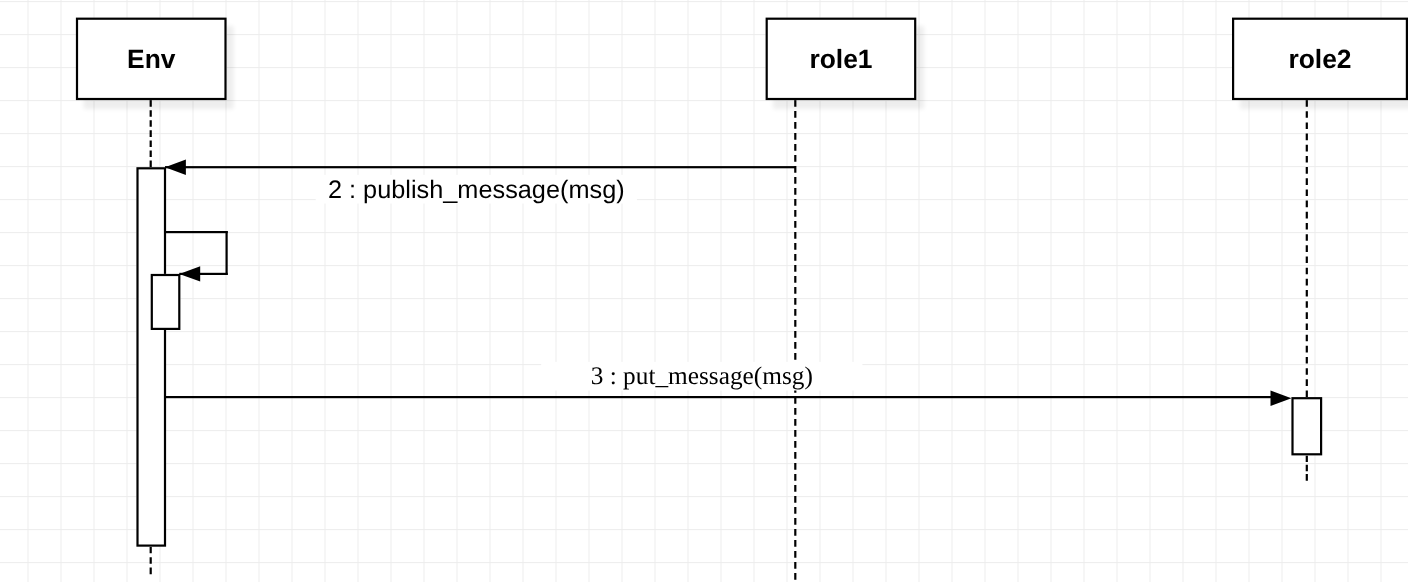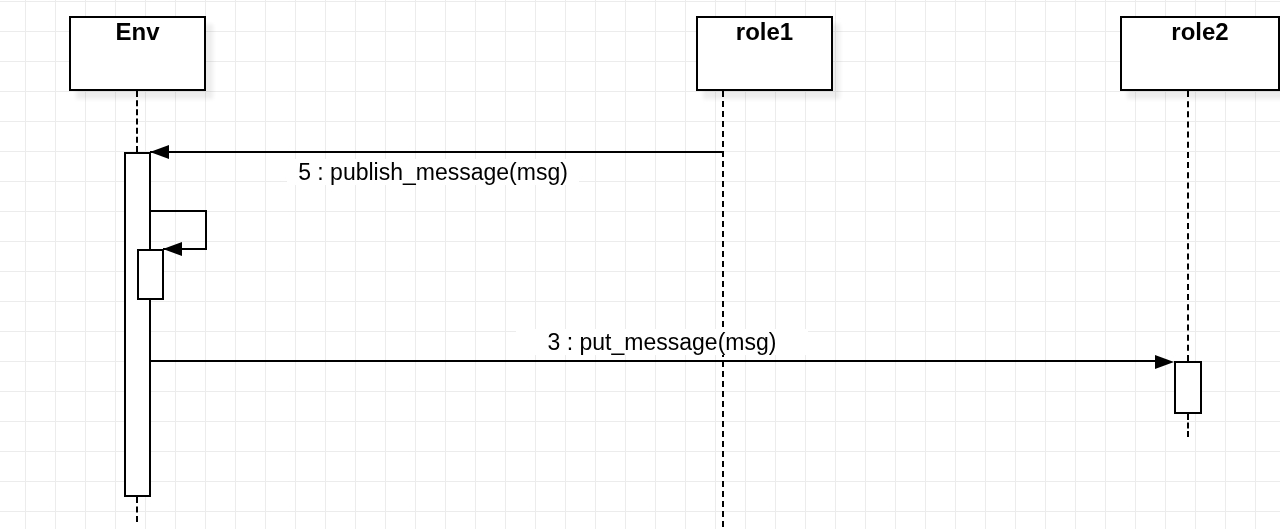--- a/index.html
+++ b/index.html
@@ -16,21 +16,21 @@
     font-family:"Liberation Sans","DejaVu Sans",sans-serif;
     color:#000;
   }
   
   .actor{
     position:absolute;top:16px;width:137px;height:75px;
     box-sizing:border-box;
     background:#ffffff;border:2px solid #000000;
     box-shadow:7px 8px 4px rgba(0,0,0,0.07);
     display:flex;justify-content:center;align-items:flex-start;
-    padding-top:0;
+    padding-top:23px;
     font-size:24px;font-weight:bold;
   }
   .actor-env{left:69px;}
   .actor-role1{left:655px;margin-left:41px;}
   .actor-role2{left:1120px;width:160px;}
   
   .lifeline{position:absolute;width:0;border-left:2px dashed #000000;}
   .ll-env-upper{left:136px;top:91px;height:61px;}
   .ll-env-lower{left:136px;top:497px;height:25px;}
   .ll-role1{left:722px;top:91px;height:436px;}
@@ -68,21 +68,21 @@
   .ah-msg3{left:1155px;top:355px;}
   
   .msg-label{
     position:absolute;
     font-size:23px;line-height:26px;
     text-align:center;white-space:nowrap;
     background:#ffffff;
   }
   .lbl-msg1{left:287px;top:159px;width:292px;}
   .lbl-msg2{left:26px;top:215px;width:397px;}
-  .lbl-msg3{left:516px;top:329px;width:292px;}
+  .lbl-msg3{left:492px;top:329px;width:292px;font-family:Liberation Serif, serif;}
 </style>
 </head>
 <body>
 
 <div class="canvas">
 
   <div class="lifeline ll-env-upper"></div>
   <div class="lifeline ll-env-lower"></div>
   <div class="lifeline ll-role1"></div>
   <div class="lifeline ll-role2-upper"></div>
@@ -96,21 +96,21 @@
   <div class="arrow-left ah-msg1"></div>
 
   <div class="hline loop-top"></div>
   <div class="vline loop-right"></div>
   <div class="hline loop-bottom"></div>
   <div class="arrow-left ah-msg2"></div>
 
   <div class="hline line-msg3"></div>
   <div class="arrow-right ah-msg3"></div>
 
-  <div class="msg-label lbl-msg1">5 : publish_message(msg)</div>
+  <div class="msg-label lbl-msg1">2 : publish_message(msg)</div>
   <div class="msg-label lbl-msg3">3 : put_message(msg)</div>
 
   <div class="actor actor-env">
     <span>Env</span>
   </div>
   <div class="actor actor-role1">
     <span>role1</span>
   </div>
   <div class="actor actor-role2">
     <span>role2</span>

